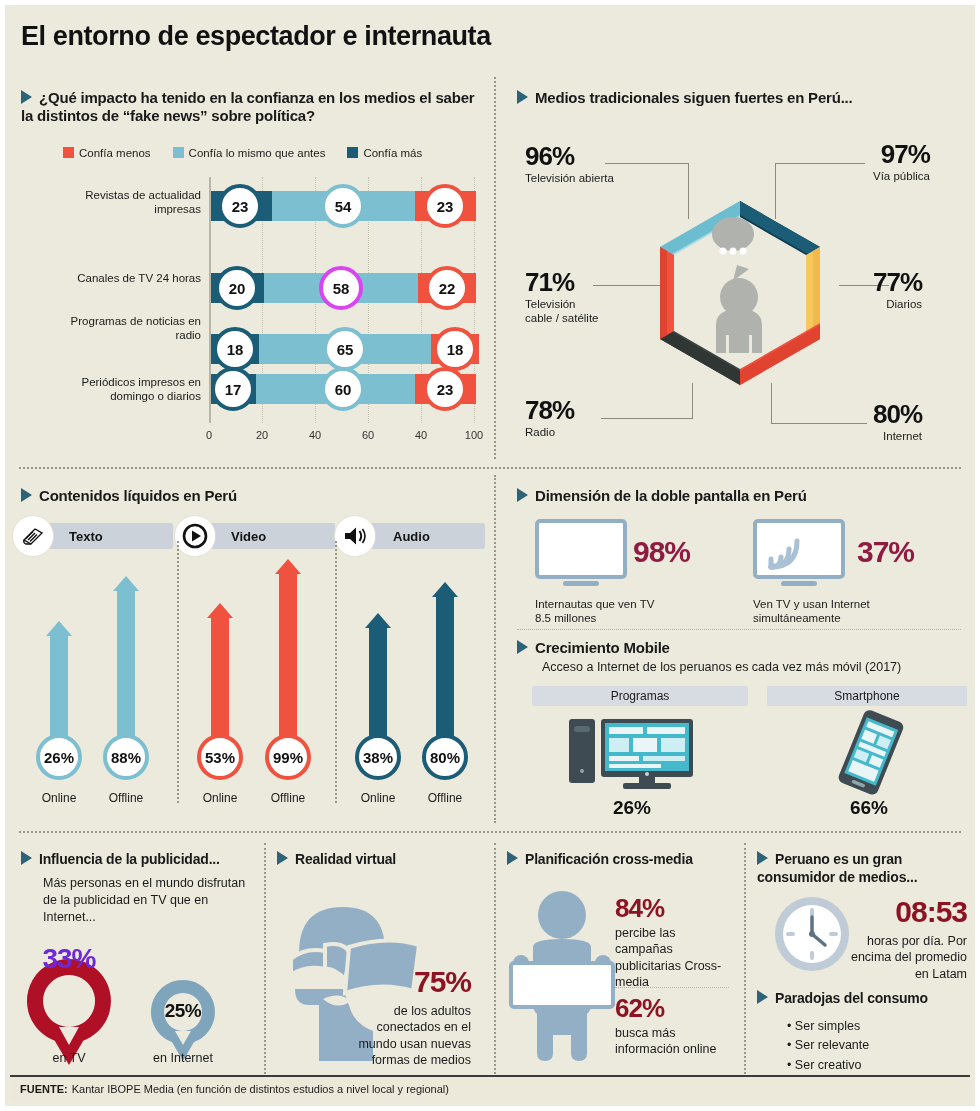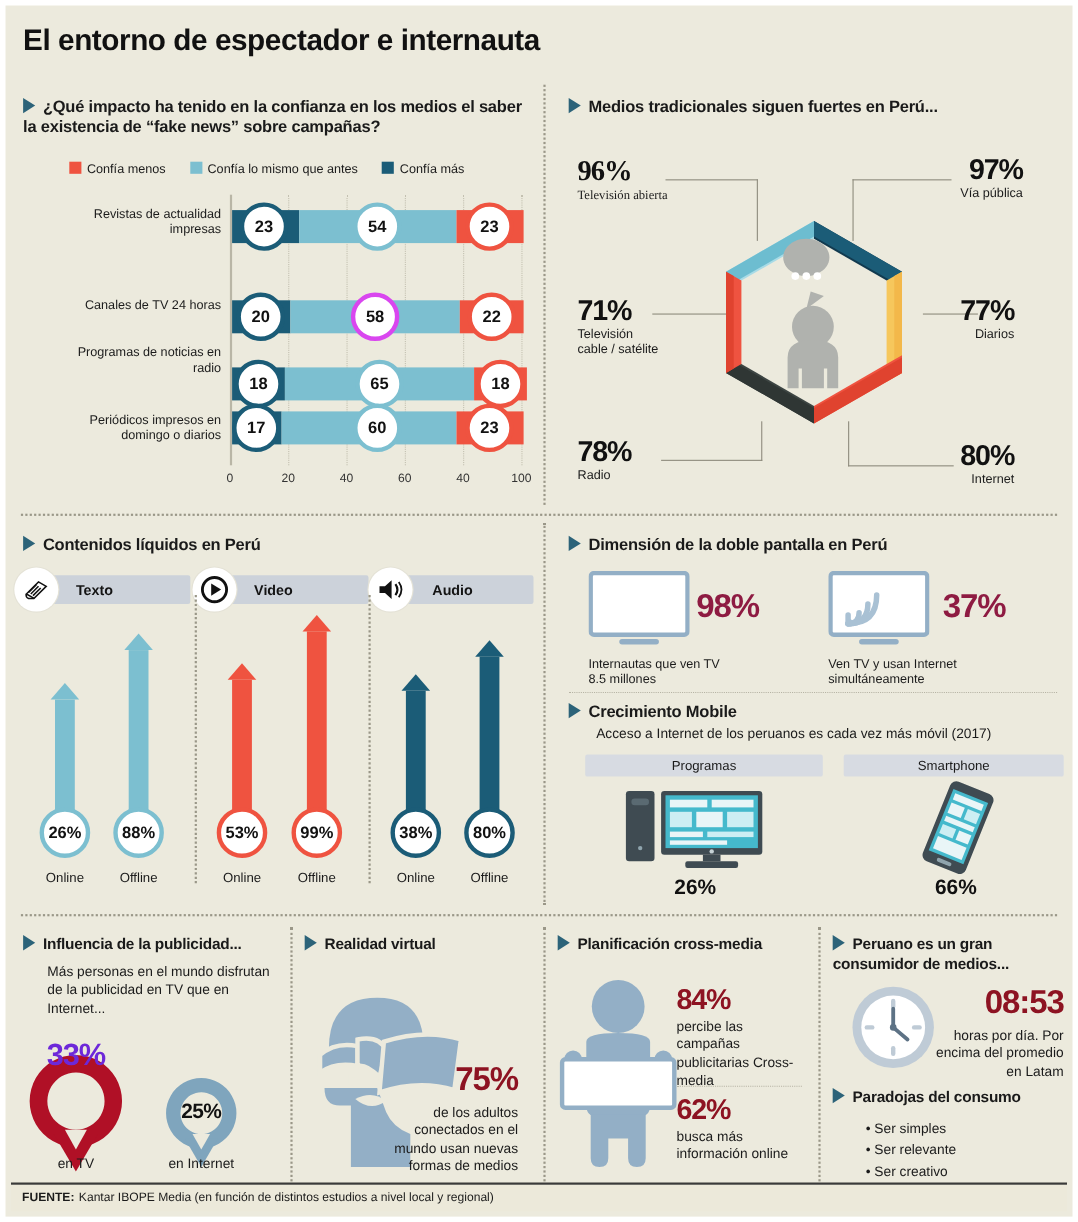--- a/index.html
+++ b/index.html
@@ -125,21 +125,21 @@
 
   <div class="hsep" style="top:462px;"></div>
   <div class="hsep" style="top:826px;"></div>
   <div class="vsep" style="left:489px;top:72px;height:382px;"></div>
   <div class="vsep" style="left:489px;top:470px;height:348px;"></div>
   <div class="vsep" style="left:259px;top:838px;height:235px;"></div>
   <div class="vsep" style="left:489px;top:838px;height:235px;"></div>
   <div class="vsep" style="left:739px;top:838px;height:235px;"></div>
 
   <div style="position:absolute;left:16px;top:84px;width:455px;">
-    <span class="tri"></span><span class="sec-title" style="display:inline;">¿Qué impacto ha tenido en la confianza en los medios el saber la existencia de “fake news” sobre campañas?</span>
+    <span class="tri"></span><span class="sec-title" style="display:inline;">¿Qué impacto ha tenido en la confianza en los medios el saber la distintos de “fake news” sobre política?</span>
   </div>
 
   <div class="legend">
     <span class="item"><span class="sw" style="background:#ef5340"></span><span>Confía menos</span></span><span class="item"><span class="sw" style="background:#7cbfd0"></span><span>Confía lo mismo que antes</span></span><span class="item" style="margin-right:0"><span class="sw" style="background:#1b5c77"></span><span>Confía más</span></span>
   </div>
 
   <div class="barchart">
     <div class="axis-line"></div>
     <div class="gl" style="left:243px;"></div>
     <div class="gl" style="left:296px;"></div>
@@ -236,21 +236,21 @@
       <path d="M118,66 a21,17 0 1,1 0.01,0 Z"></path>
       <polygon points="122,80 118,96 134,84"></polygon>
       <circle cx="108" cy="66" r="3.5" fill="#ffffff"></circle>
       <circle cx="118" cy="66" r="3.5" fill="#ffffff"></circle>
       <circle cx="128" cy="66" r="3.5" fill="#ffffff"></circle>
       <circle cx="124" cy="112" r="19"></circle>
       <path d="M101,140 q0,-16 23,-16 q23,0 23,16 l0,28 l-10,0 l0,-18 l-3,0 l0,18 l-20,0 l0,-18 l-3,0 l0,18 l-10,0 Z"></path>
     </g>
   </svg>
 
-  <div class="hexLabel" style="left:520px;top:138px;font-family:Liberation Serif, serif;">
+  <div class="hexLabel" style="left:520px;top:138px;">
     <div class="pct">96%</div>
     <div class="cap">Televisión abierta</div>
   </div>
   <div class="hexLabel" style="left:868px;top:136px;text-align:right;">
     <div class="pct">97%</div>
     <div class="cap">Vía pública</div>
   </div>
   <div class="hexLabel" style="left:520px;top:264px;">
     <div class="pct">71%</div>
     <div class="cap" style="white-space:pre-line;">Televisión

